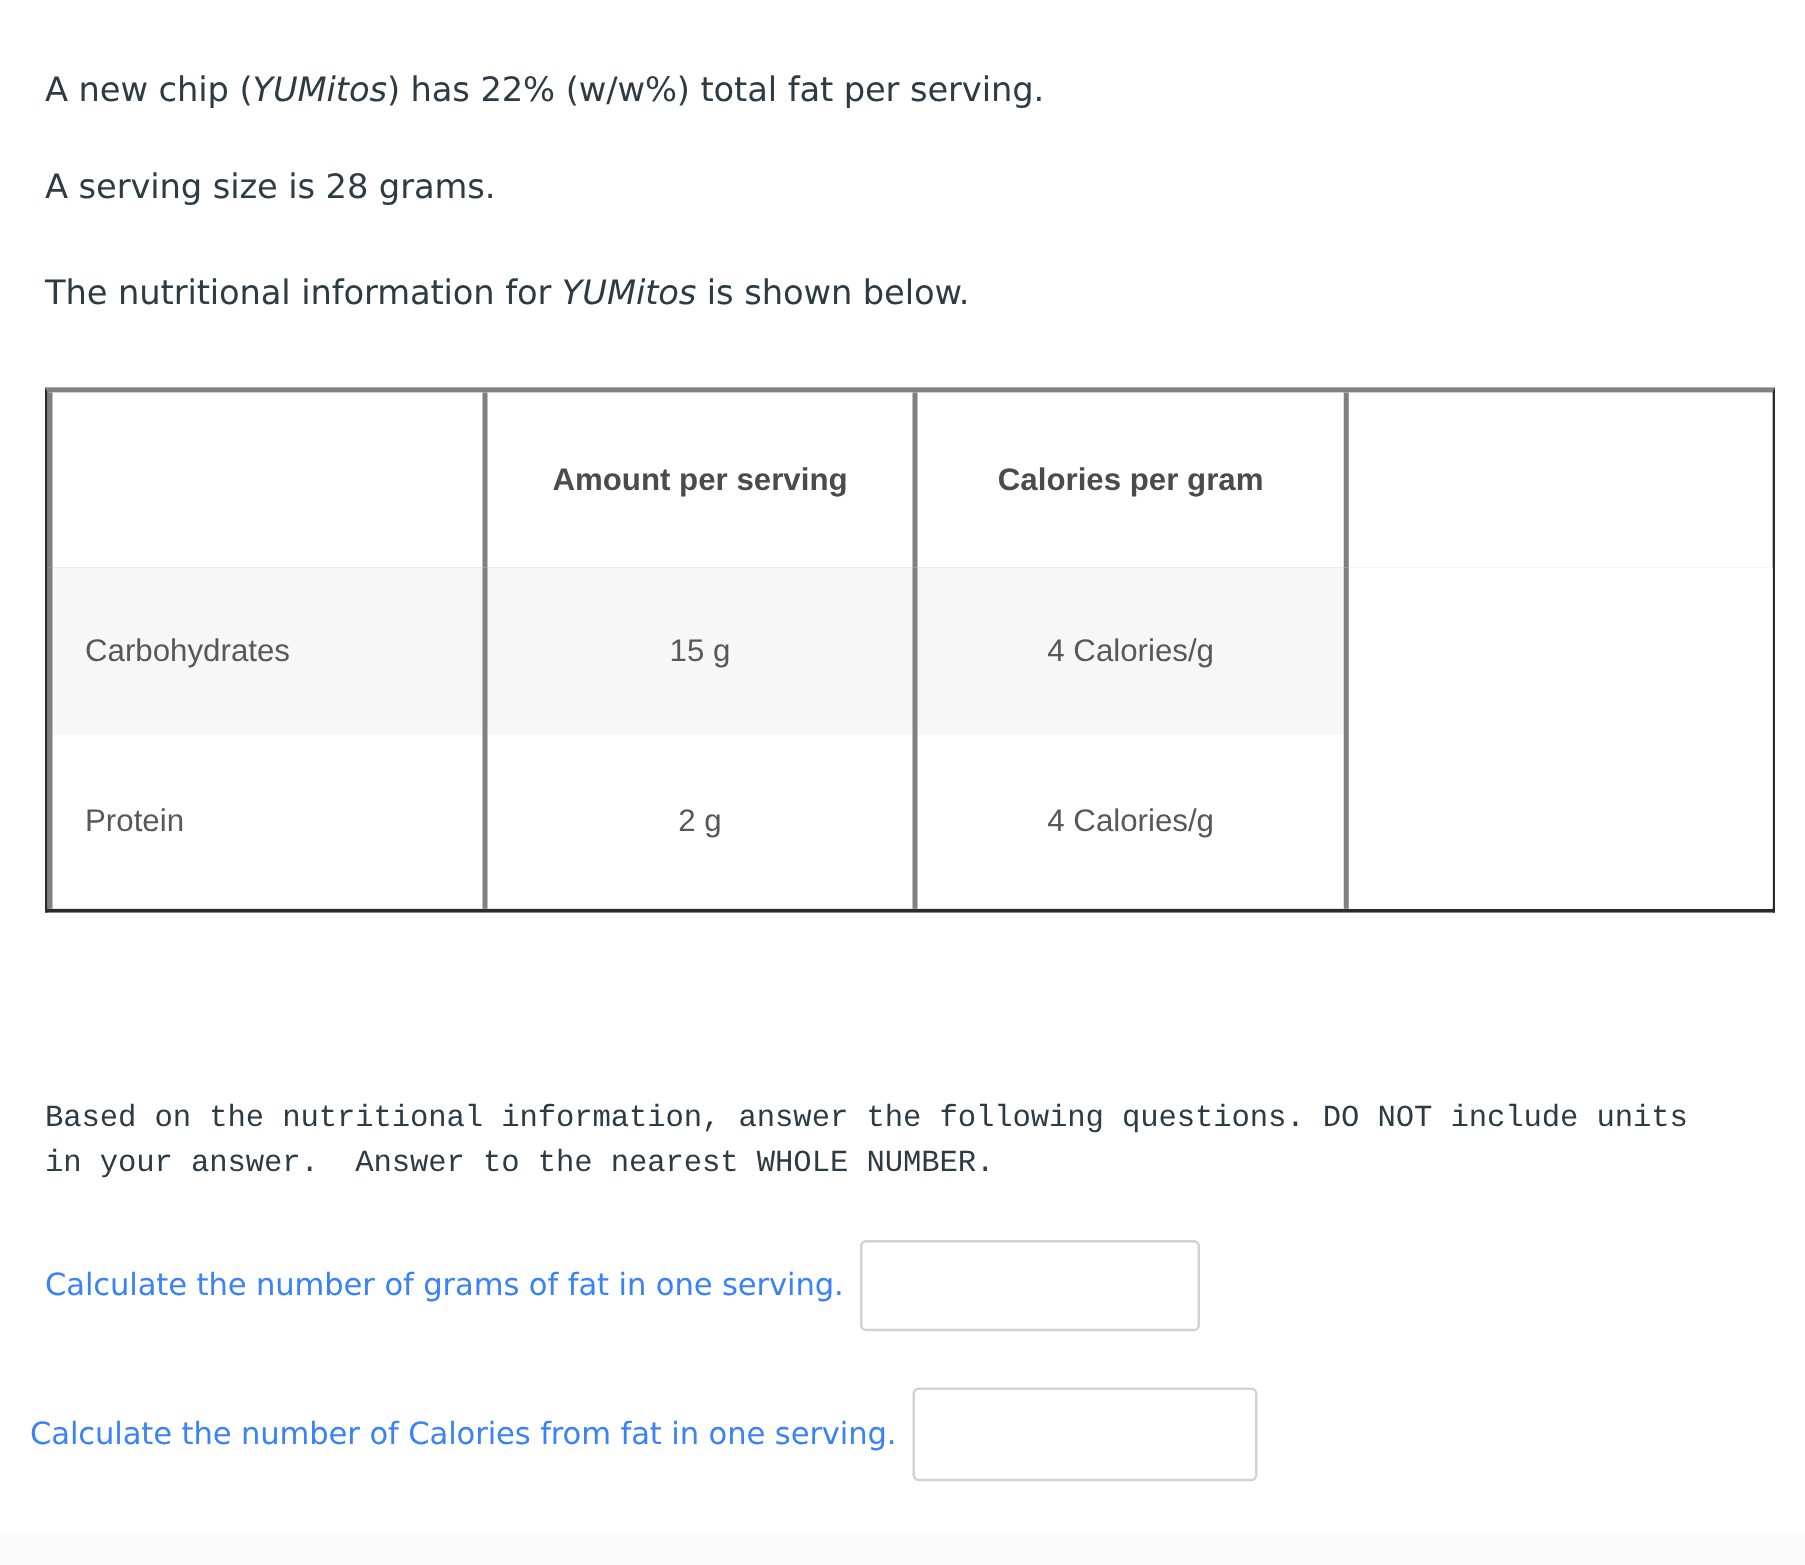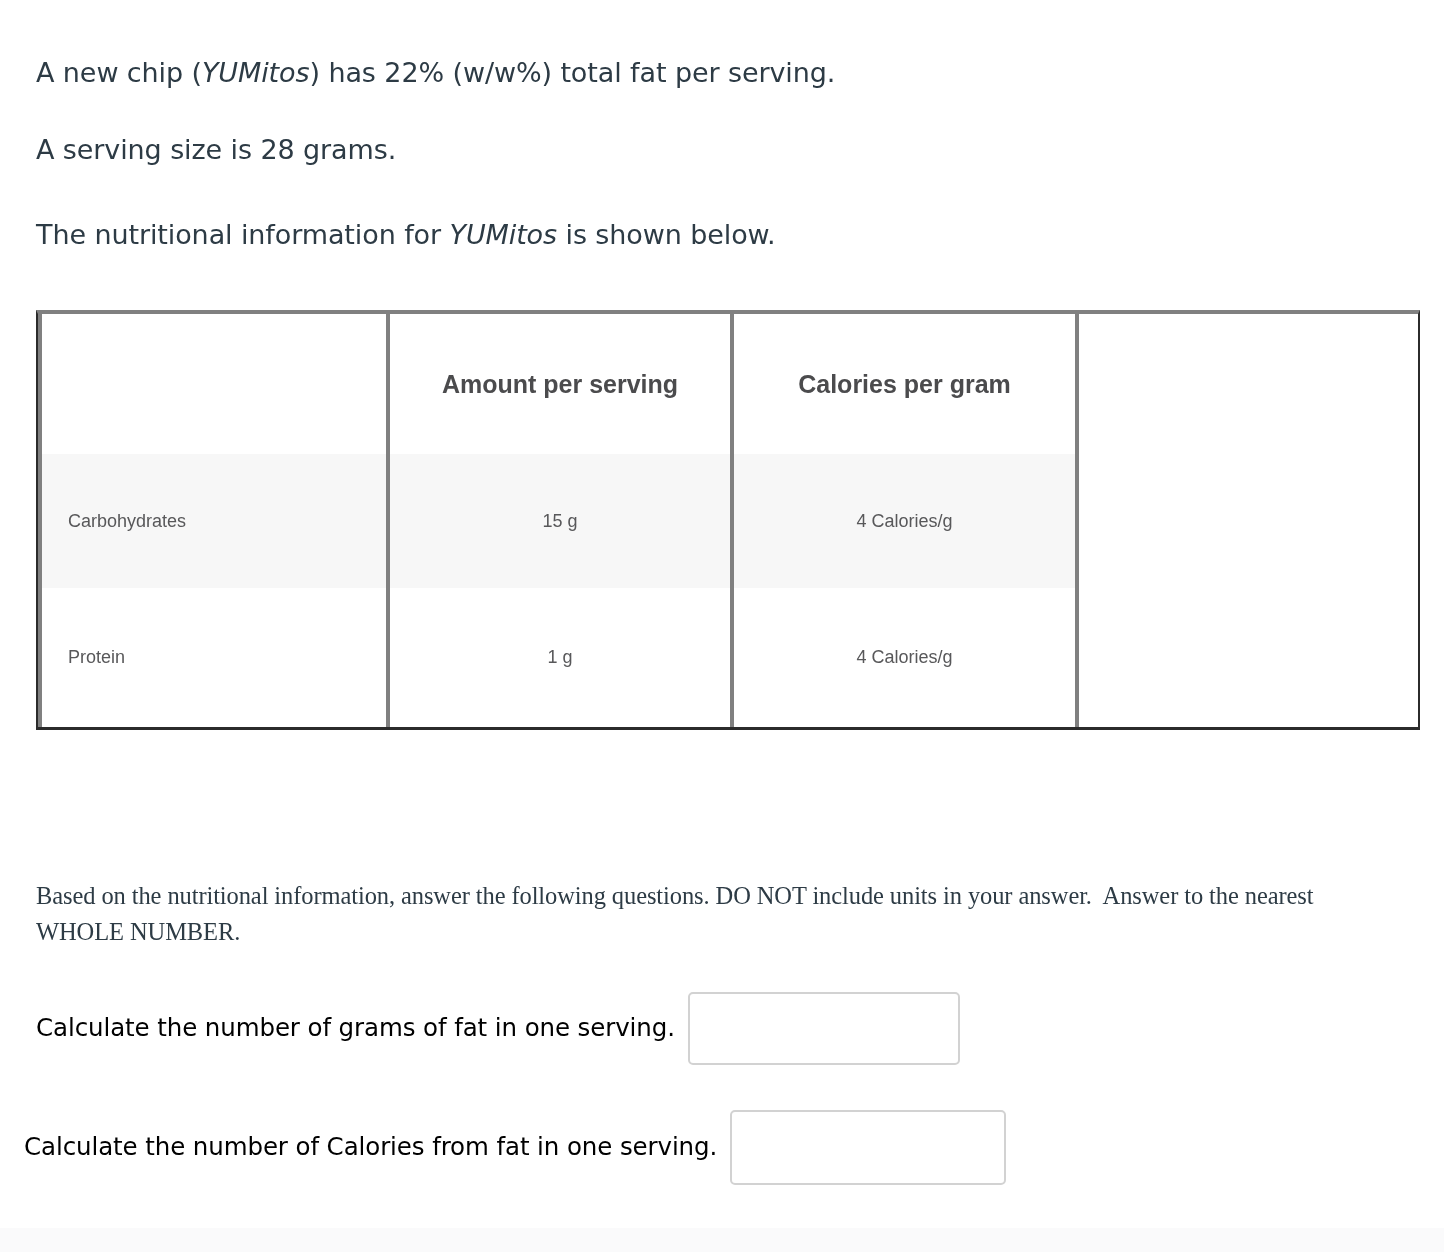--- a/index.html
+++ b/index.html
@@ -60,21 +60,21 @@
   }
   .col-a { width: 348px; }
   .col-b { width: 344px; }
   .col-c { width: 345px; }
   .col-d { width: auto; }
 
   .tbl .cell {
     border-left: 4px solid #808080;
     color: #58585a;
     font-family: "Liberation Sans", sans-serif;
-    font-size: 18px;
+    font-size: 25px;
   }
   .tbl .cell.first { border-left: 4px solid #808080; }
   .tbl .cell.pad-left { padding-left: 26px; }
   .tbl .cell.center { text-align: center; }
   .tbl .cell.blank {
     border-left: 4px solid #808080;
     background: #ffffff !important;
   }
 
   .tbl thead th.hdr {
@@ -97,37 +97,37 @@
   .stripe { background: #f7f7f7; }
   .plain  { background: #ffffff; }
 
   
   #instructions {
     position: absolute;
     left: 36px;
     top: 878px;
     width: 1340px;
     color: #2d3b45;
-    font-family: Liberation Serif, serif;
+    font-family: Liberation Mono, monospace;
     font-size: 24.5px;
     line-height: 1.48;
     letter-spacing: -0.1px;
     white-space: pre-wrap;
   }
 
   .q-row {
     position: absolute;
     display: flex;
     align-items: center;
   }
   #q1 { left: 36px; top: 992px; }
   #q2 { left: 24px; top: 1110px; }
 
   .q-label {
-    color: #000000;
+    color: #3b82f6;
     font-family: "DejaVu Sans", sans-serif;
     font-size: 24.5px;
     line-height: 1.42;
     letter-spacing: -0.1px;
     white-space: pre;
   }
   .q-input {
     box-sizing: border-box;
     border: 2px solid #d2d2d2;
     border-radius: 5px;
@@ -177,21 +177,21 @@
     </thead>
     <tbody>
       <tr class="row-1 stripe">
         <td class="cell first pad-left">Carbohydrates</td>
         <td class="cell center">15 g</td>
         <td class="cell center">4 Calories/g</td>
         <td class="cell blank"></td>
       </tr>
       <tr class="row-2 plain">
         <td class="cell first pad-left">Protein</td>
-        <td class="cell center">1 g</td>
+        <td class="cell center">2 g</td>
         <td class="cell center">4 Calories/g</td>
         <td class="cell blank"></td>
       </tr>
     </tbody>
   </table>
 </div>
 
 <div id="instructions">Based on the nutritional information, answer the following questions. DO NOT include units in your answer.  Answer to the nearest WHOLE NUMBER.</div>
 
 <div class="q-row" id="q1">

